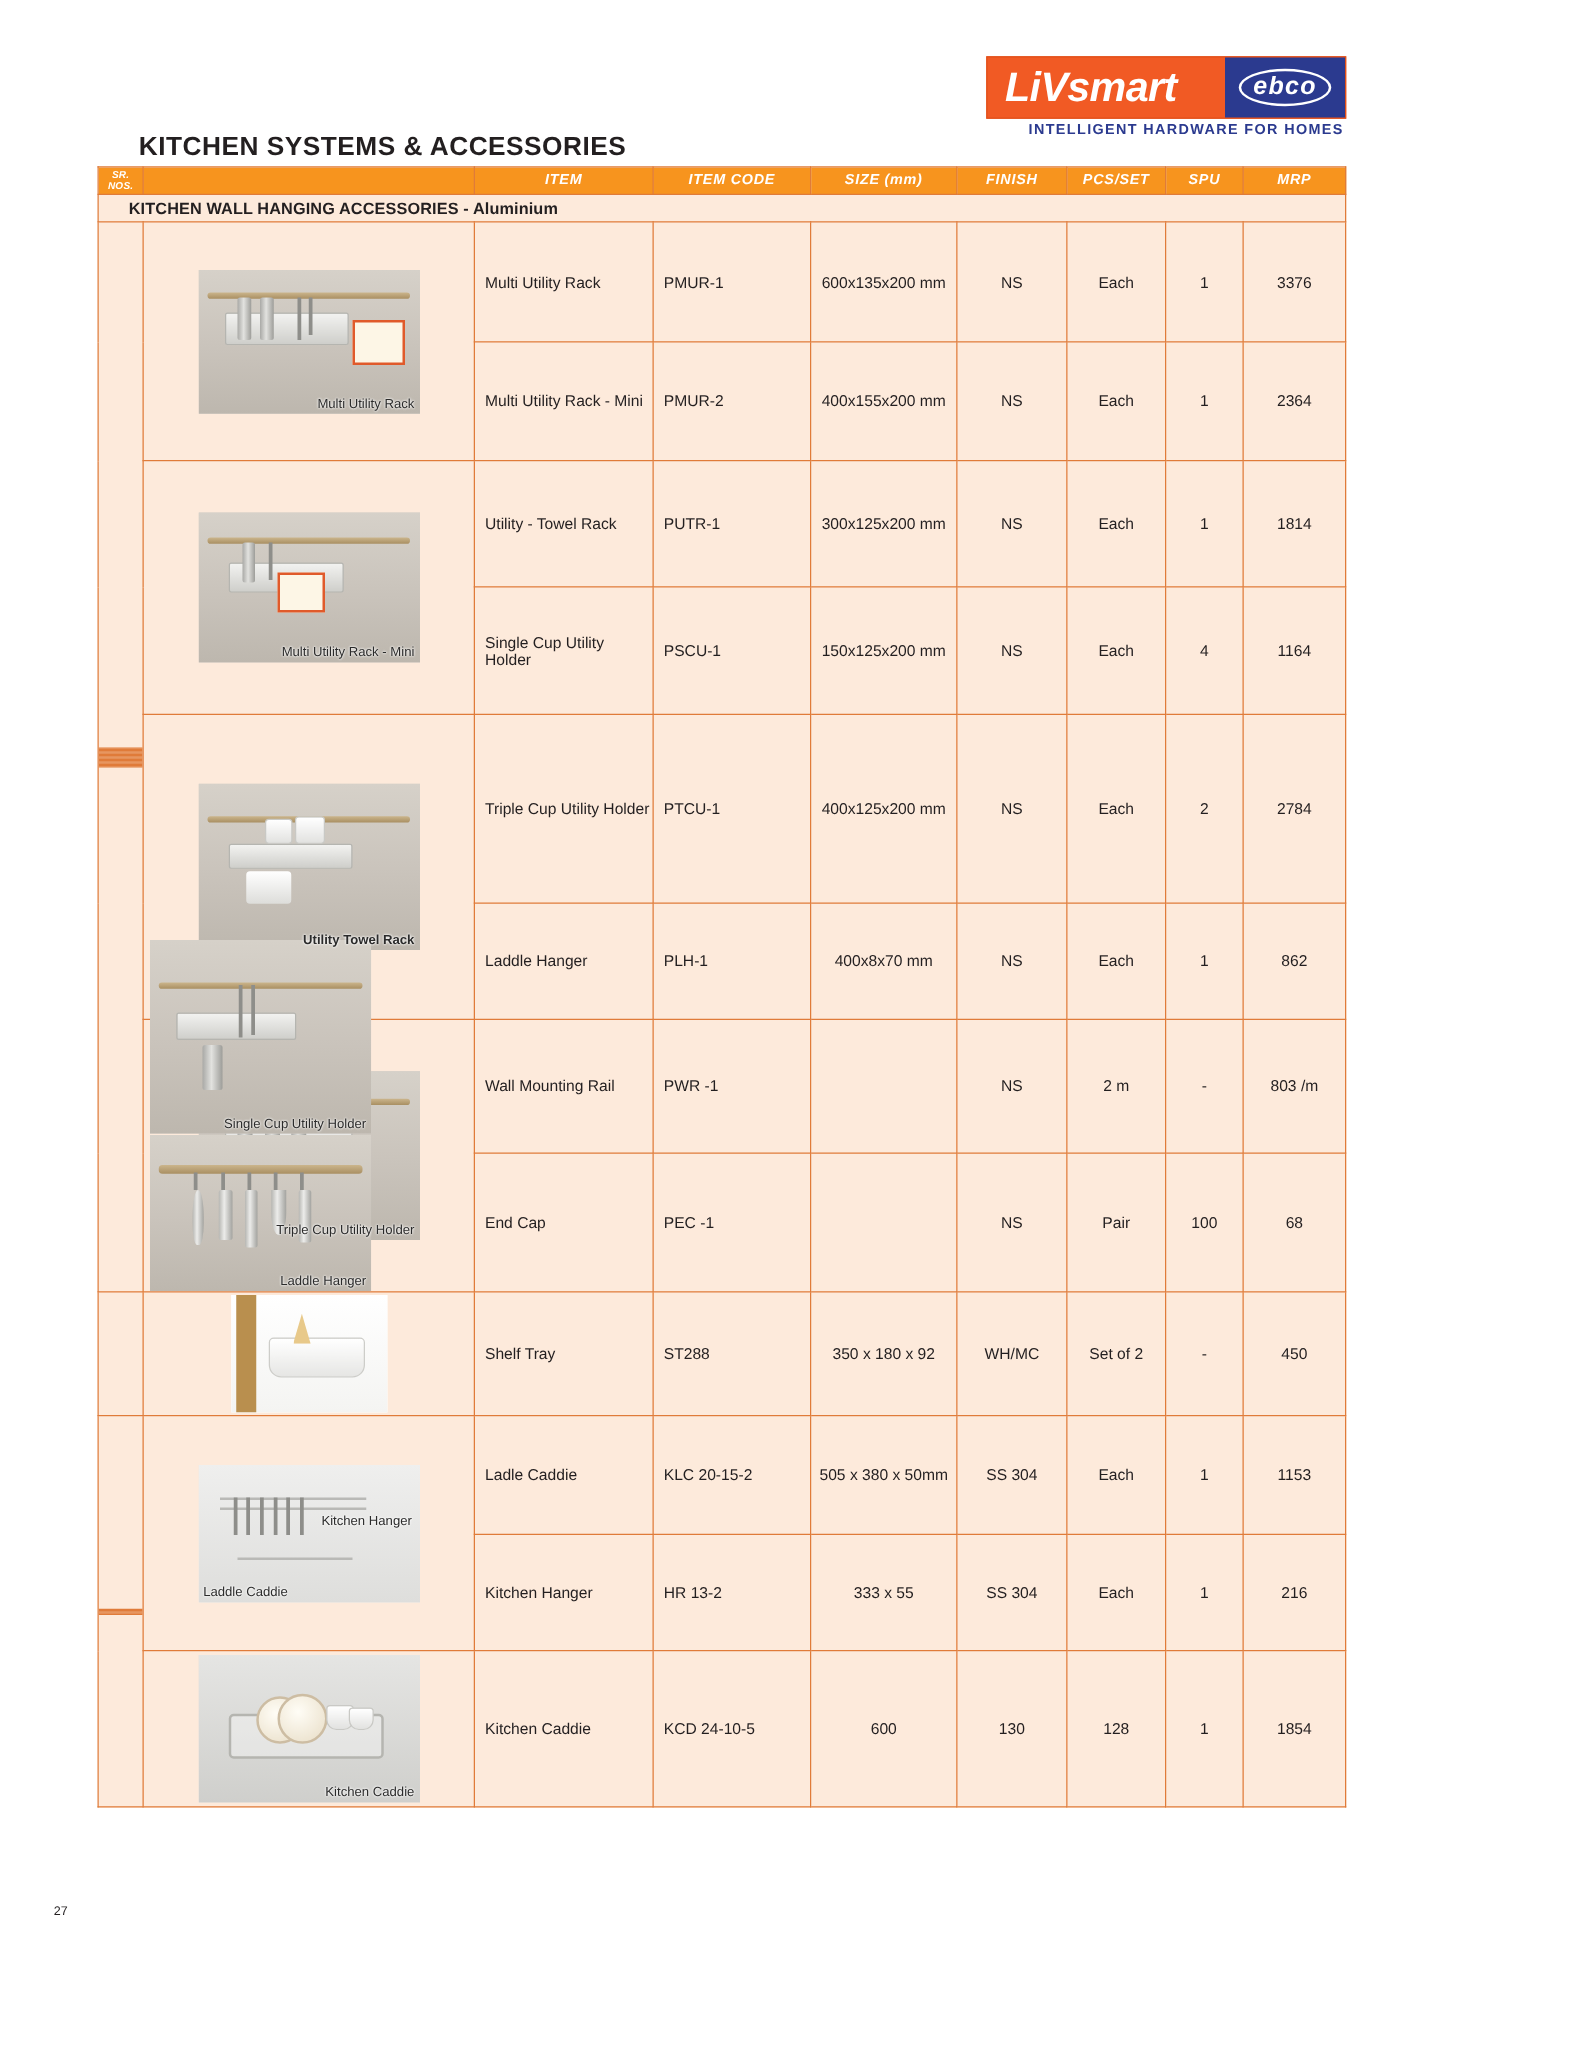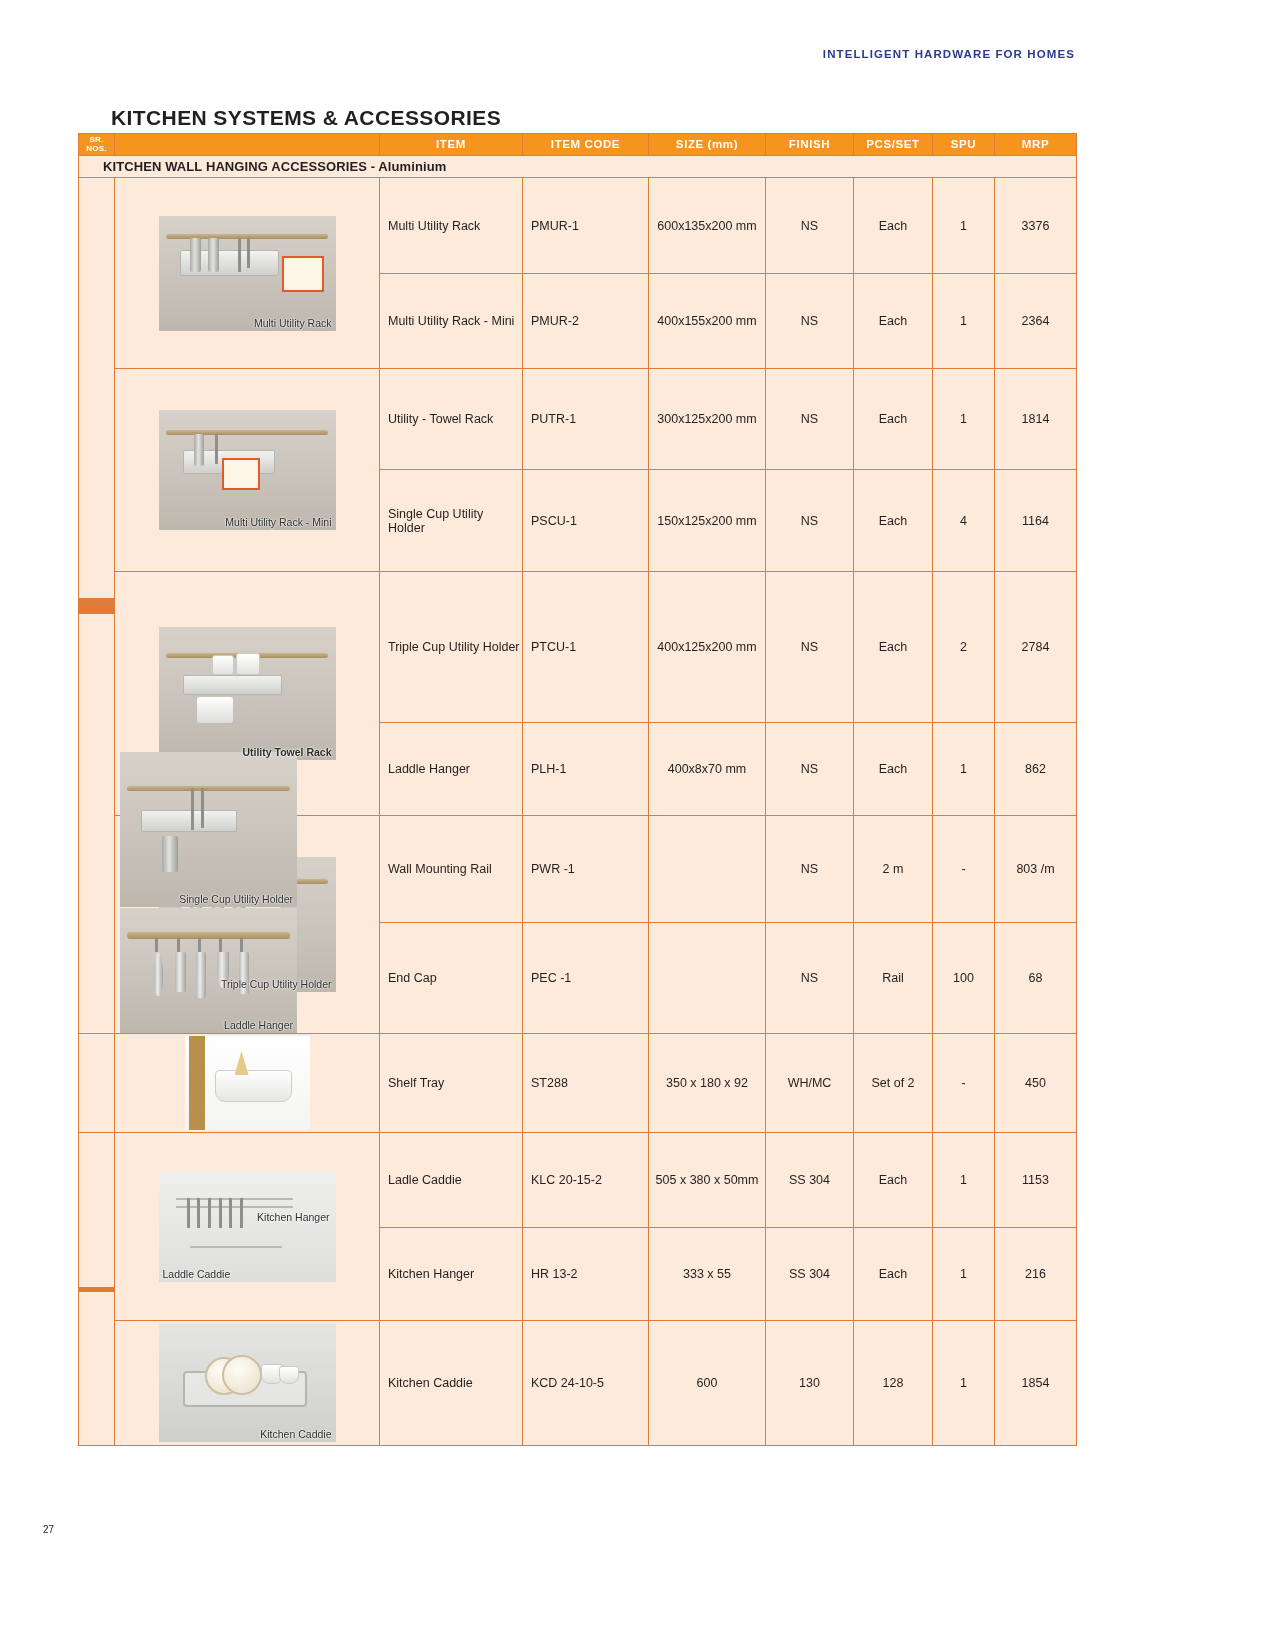--- a/index.html
+++ b/index.html
@@ -106,20 +106,21 @@
   thead th {
     background: #f7941e;
     color: #ffffff;
     font-size: 11.5px;
     font-weight: bold;
     letter-spacing: 0.6px;
     text-align: center;
     height: 22px;
     line-height: 1.05;
     border: 1px solid #e07b39;
+    font-style: italic;
   }
   thead th.sr { font-size: 8px; letter-spacing: 0.2px; }
 
   tr.section td {
     background: #fdeadb;
     height: 22px;
     font-size: 13px;
     font-weight: bold;
     padding-left: 24px;
     letter-spacing: 0.1px;
@@ -227,20 +228,26 @@
     text-align: left;
     font-size: 10px;
     color: #231f20;
     margin-left: 43px;
   }
 </style>
 </head>
 <body>
 
 <div class="logo-wrap">
+  <div class="logo-bar">
+    <div class="logo-liv">LiVsmart</div>
+    <div class="logo-blue">
+      <span class="logo-ebco">ebco</span>
+    </div>
+  </div>
   <div class="logo-tag">INTELLIGENT HARDWARE FOR HOMES</div>
 </div>
 
 <div class="page-title">KITCHEN SYSTEMS &amp; ACCESSORIES</div>
 
 <div class="sheet">
 <table>
   <colgroup>
     <col class="c-sr">
         <col class="c-img">
@@ -406,21 +413,21 @@
       <td class="ctr">2 m</td>
       <td class="ctr">-</td>
       <td class="ctr">803  /m</td>
     </tr>
 
     <tr style="height:111px;">
       <td class="item">End Cap</td>
       <td class="item">PEC -1</td>
       <td class="ctr"></td>
       <td class="ctr">NS</td>
-      <td class="ctr">Rail</td>
+      <td class="ctr">Pair</td>
       <td class="ctr">100</td>
       <td class="ctr">68</td>
     </tr>
 
     <tr style="height:99px;">
       <td class="sr"></td>
       <td class="imgcell">
         <div class="photo white-bg" style="width:125px;height:94px;background:#ffffff;">
           <div style="position:absolute;inset:0;background:linear-gradient(180deg,#ffffff,#f4f4f2);"></div>
           <div style="position:absolute;left:4px;top:0;width:16px;height:100%;background:#b98f4e;"></div>

